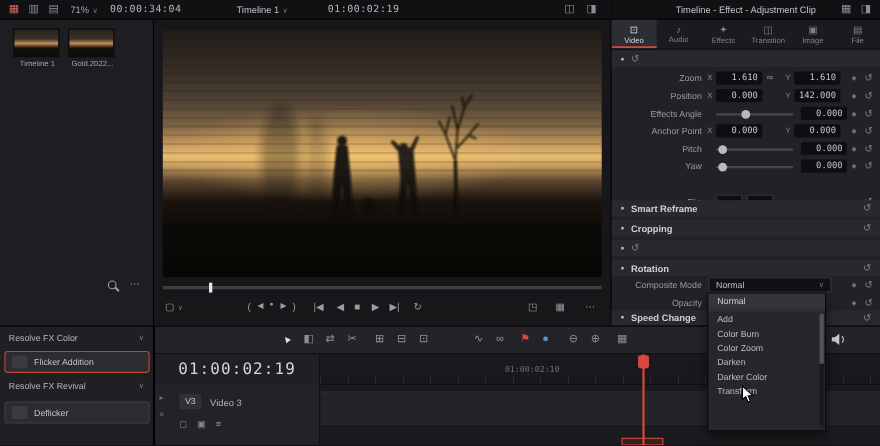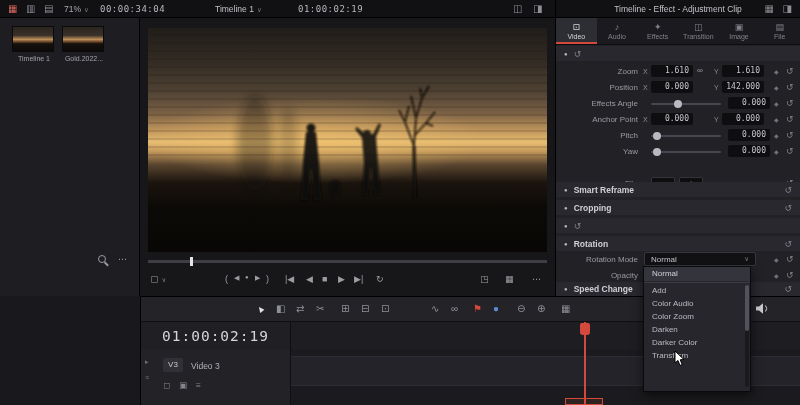--- a/index.html
+++ b/index.html
@@ -144,20 +144,38 @@
     <div class="clip" style="left:62px">
       <div class="thumb"></div>
       <div class="clip-label">Gold.2022...</div>
     </div>
     <div class="mp-footer">
       <span class="search-icon"></span>
       <span class="more-icon">⋯</span>
     </div>
   </div>
 
+  <div id="fx-panel">
+    <div class="fx-header" style="top:6px">
+      <span>Resolve FX Color</span>
+      <span class="chev">∨</span>
+    </div>
+    <div class="fx-item selected" style="top:22px">
+      <span class="fx-thumb"></span>
+      <span>Flicker Addition</span>
+    </div>
+    <div class="fx-header" style="top:50px">
+      <span>Resolve FX Revival</span>
+      <span class="chev">∨</span>
+    </div>
+    <div class="fx-item" style="top:68px">
+      <span class="fx-thumb"></span>
+      <span>Deflicker</span>
+    </div>
+  </div>
 
   <div id="viewer">
     <div id="viewer-image">
       <svg viewBox="0 0 399 224" preserveAspectRatio="none">
         <defs>
           <filter id="b1" x="-50%" y="-50%" width="200%" height="200%">
               <feGaussianBlur stdDeviation="1.2"></feGaussianBlur>
             </filter>
           <filter id="b2" x="-50%" y="-50%" width="200%" height="200%">
               <feGaussianBlur stdDeviation="4"></feGaussianBlur>
@@ -328,21 +346,21 @@
       <span class="dot">●</span>
       <span class="reset">↺</span>
     </div>
     <div class="sect" style="top:236px">
       <span class="dot">●</span>
       <span class="sect-title">Rotation</span>
       <span class="reset">↺</span>
     </div>
 
     <div class="irow" style="top:252px">
-      <span class="rlabel">Rotation Mode</span>
+      <span class="rlabel">Composite Mode</span>
       <div class="mode-btn">
         <span>Normal</span>
         <span class="chev">∨</span>
       </div>
       <span class="kf">◆</span>
       <span class="reset">↺</span>
     </div>
 
     <div class="irow" style="top:268px">
       <span class="rlabel">Opacity</span>
@@ -376,20 +394,23 @@
       <span class="spk">
         <svg width="13" height="11" viewBox="0 0 13 11">
             <path d="M0 3.5 h3 l4 -3.2 v10.4 l-4 -3.2 h-3 z" fill="#c8c8cc"></path>
             <path d="M9.5 2.5 q2.5 3 0 6" stroke="#c8c8cc" stroke-width="1" fill="none"></path>
           </svg>
       </span>
     </div>
 
     <div id="tl-tc">01:00:02:19</div>
 
+    <div id="tl-ruler">
+      <span class="ruler-label">01:00:02:10</span>
+    </div>
 
     <div id="tl-tracks">
       <div class="lanes">
         <div class="v3lane"></div>
       </div>
       <div class="track-header">
         <div class="strip">
           <span>▸</span>
           <span>≡</span>
         </div>
@@ -406,21 +427,21 @@
     <div class="red-clip"></div>
     <div class="playhead">
       <div class="ph-head"></div>
     </div>
   </div>
 
   <div id="dropdown">
     <div class="dd-selected">Normal</div>
     <div class="dd-sep"></div>
     <div class="dd-item">Add</div>
-    <div class="dd-item">Color Audio</div>
+    <div class="dd-item">Color Burn</div>
     <div class="dd-item">Color Zoom</div>
     <div class="dd-item">Darken</div>
     <div class="dd-item">Darker Color</div>
     <div class="dd-item">Transform</div>
     <div class="dd-scroll">
         <div class="dd-thumb"></div>
       </div>
   </div>
 
   <div id="cursor">

